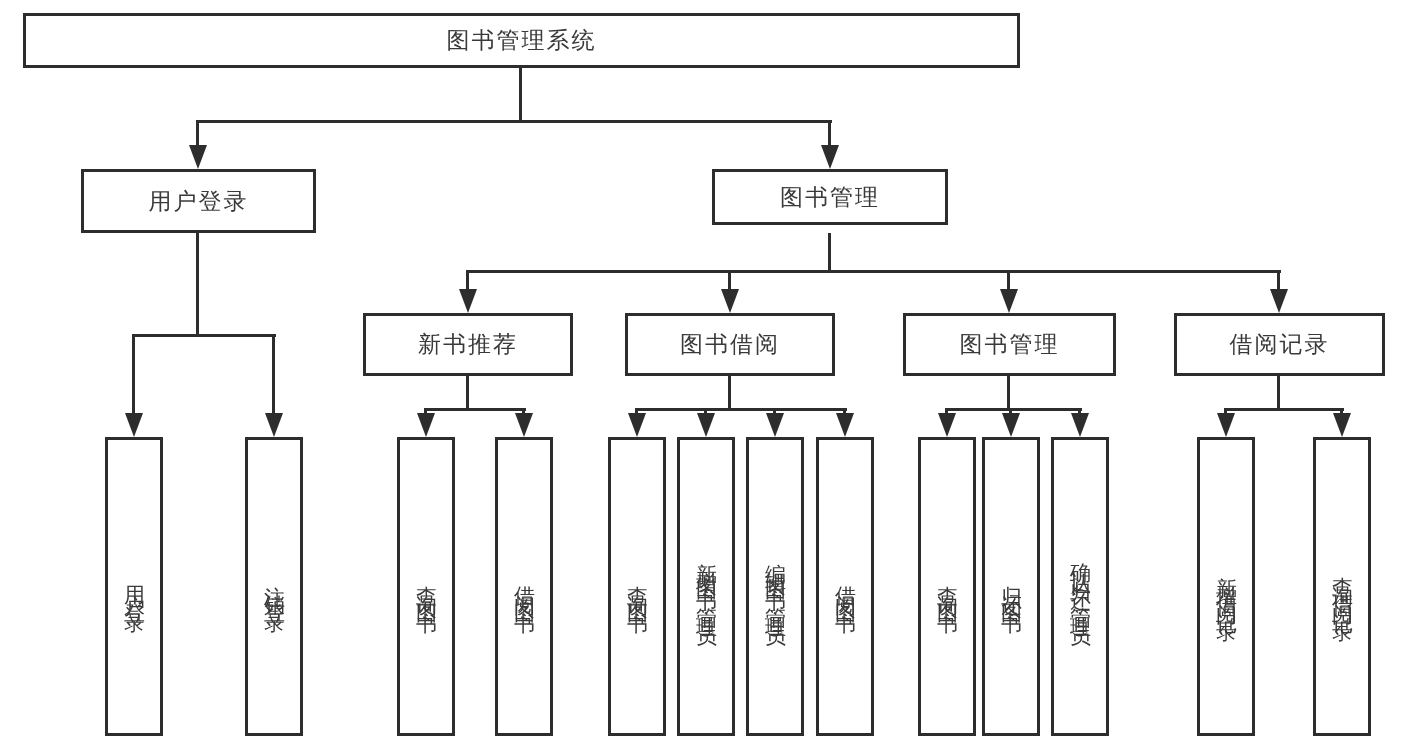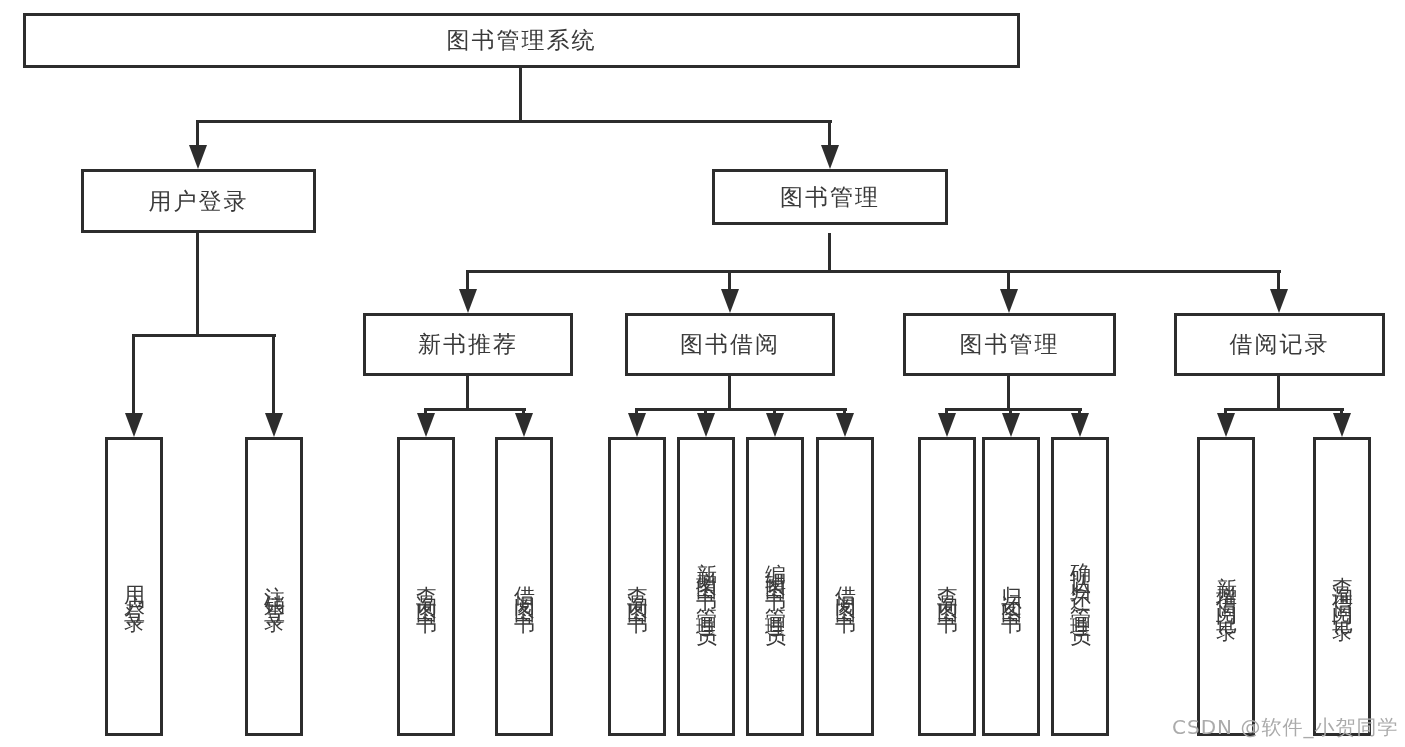--- a/index.html
+++ b/index.html
@@ -169,15 +169,14 @@
   <div class="arr" style="left:1002px;top:413px;"></div>
   <div class="arr" style="left:1071px;top:413px;"></div>
 
   <div class="vline" style="left:1277px;top:376px;height:35px;"></div>
   <div class="hline" style="left:1224px;top:408px;width:120px;"></div>
   <div class="vline" style="left:1224px;top:408px;height:8px;"></div>
   <div class="vline" style="left:1340px;top:408px;height:8px;"></div>
   <div class="arr" style="left:1217px;top:413px;"></div>
   <div class="arr" style="left:1333px;top:413px;"></div>
 
-  <div class="watermark">CSDN @软件_小贺同学</div>
 
 </div>
 
 </body></html>

